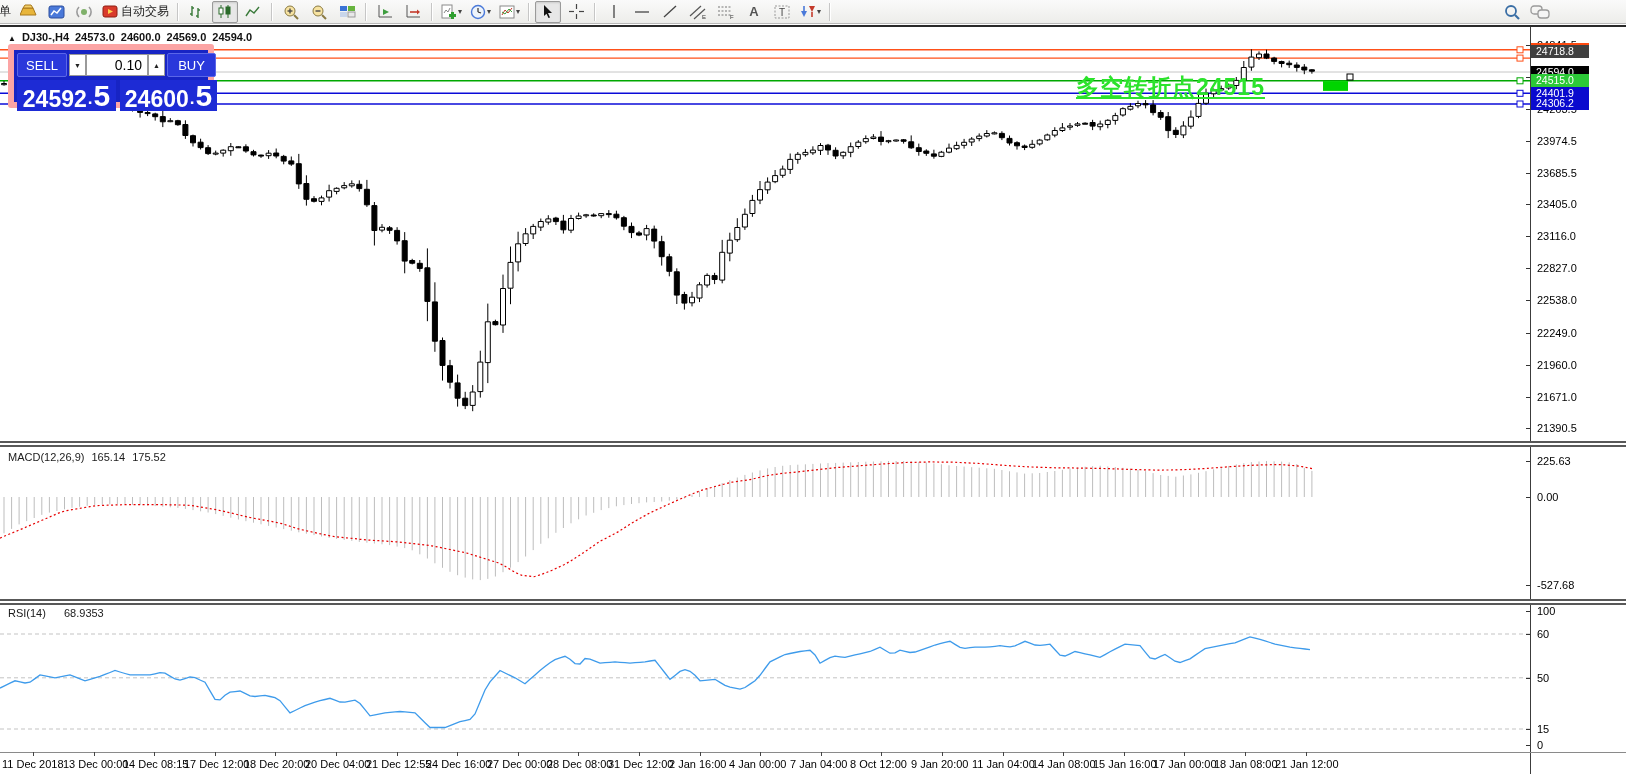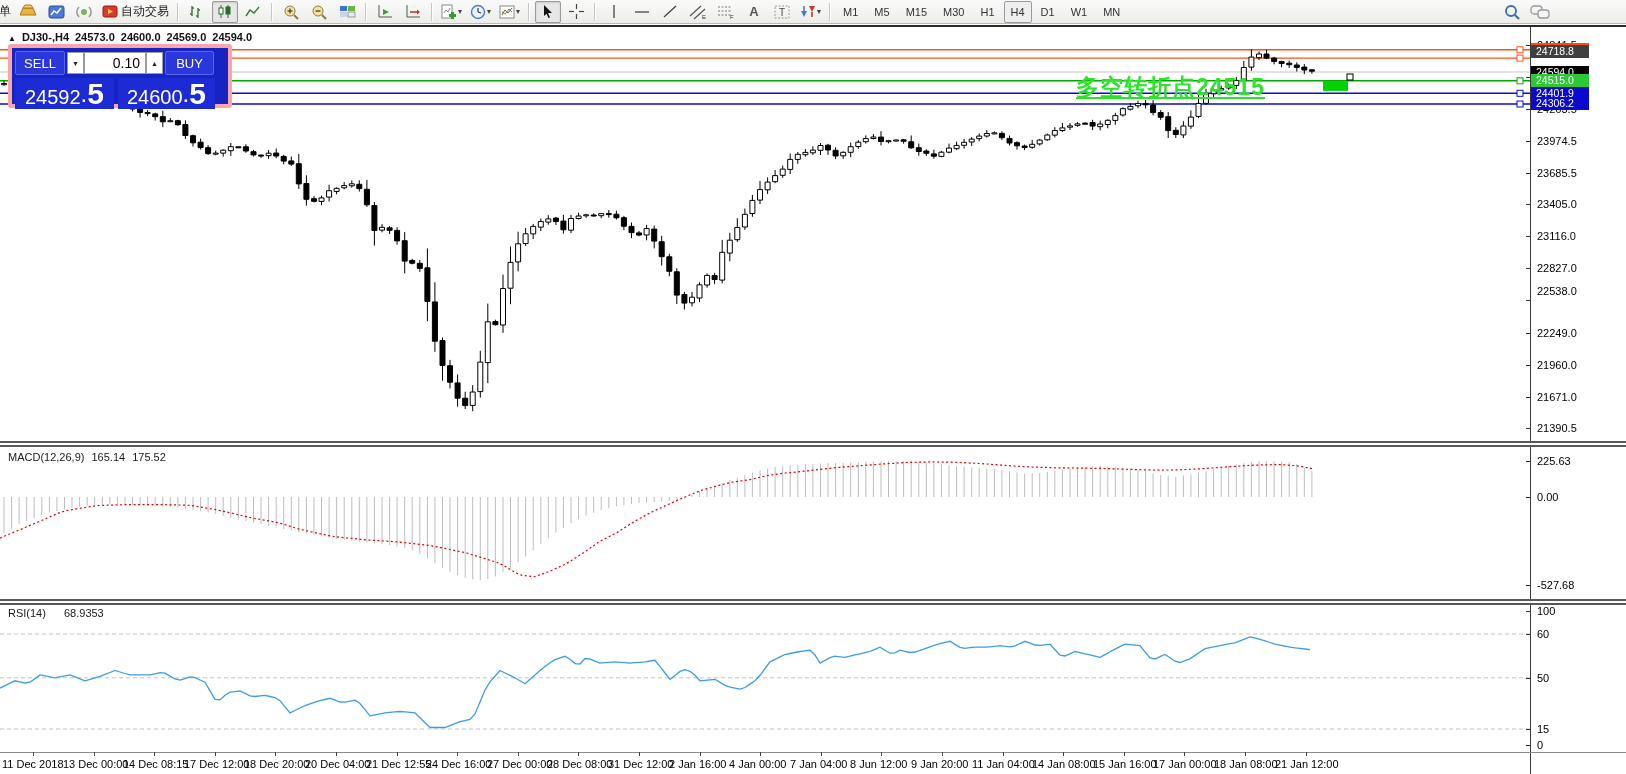--- a/index.html
+++ b/index.html
@@ -29,37 +29,37 @@
     padding-left:5px;box-sizing:border-box;z-index:8;}
   .tlab{position:absolute;top:758px;font-size:11px;color:#000;z-index:7;white-space:nowrap;}
   .ttick{position:absolute;top:752px;width:1px;height:4px;background:#444;z-index:7;}
   .indlab{position:absolute;font-size:11px;color:#1a1a1a;z-index:7;}
   #ohlc-title{position:absolute;left:8px;top:31px;font-size:11px;font-weight:bold;color:#111;z-index:9;}
   #ohlc-title span{margin-right:6px;}
   #collapse{font-size:8px;margin-right:4px;}
   
   #annot{position:absolute;font-size:23px;font-weight:bold;z-index:4;letter-spacing:1px;white-space:nowrap;}
   
-  #ocp{position:absolute;left:8px;top:44px;width:224px;height:64px;background:#1724c4;border:4px solid #fca5a5;
+  #ocp{position:absolute;left:8px;top:44px;width:206px;height:64px;background:#1724c4;border:6px solid #fca5a5;
     border-radius:3px;z-index:10;box-sizing:border-box;}
   .ocp-btn{position:absolute;top:3px;height:24px;background:#2a38db;border:1px solid #5a66e8;border-radius:2px;
     color:#fff;font-size:13px;display:flex;align-items:center;justify-content:center;box-sizing:border-box;}
   #sellbtn{left:3px;width:50px;}
   #buybtn{left:153px;width:49px;}
   .spin{position:absolute;top:4px;width:17px;height:22px;background:#fff;border:1px solid #9a9a9a;box-sizing:border-box;
     display:flex;align-items:center;justify-content:center;font-size:7px;color:#222;}
   #spdn{left:55px;}
   #spup{left:134px;}
   #vol{position:absolute;left:72px;top:4px;width:62px;height:22px;background:#fff;border:1px solid #9a9a9a;box-sizing:border-box;
     font-size:14px;color:#000;text-align:right;padding:2px 5px 0 0;}
   .bigpx{position:absolute;top:30px;height:31px;background:#1d2bd5;color:#fff;display:flex;align-items:flex-end;
     justify-content:center;padding-bottom:2px;box-sizing:border-box;}
   #sellpx{left:3px;width:99px;}
   #buypx{left:106px;width:97px;}
-  .pmain{font-size:20px;font-weight:normal;line-height:20px;}
+  .pmain{font-size:23px;font-weight:bold;line-height:20px;}
   .pdot{font-size:17px;font-weight:bold;line-height:20px;margin:0 1px;}
   .pbig{font-size:30px;font-weight:bold;line-height:27px;}
   svg{display:block;}
   #chart-svg{position:absolute;left:0;top:0;z-index:1;}
 </style>
 </head>
 <body>
 <div id="app">
 
 <div id="toolbar">
@@ -241,31 +241,20 @@
   <span class="tb-btn">
     <svg width="16" height="15">
           <polygon points="4,13 1,7 7,7" fill="#4a79d9"></polygon>
           <line x1="4" y1="7" x2="4" y2="2" stroke="#4a79d9" stroke-width="1.6"></line>
           <polygon points="12,2 9,8 15,8" fill="#c43a2b" transform="rotate(180 12 5)"></polygon>
           <line x1="12" y1="8" x2="12" y2="13" stroke="#c43a2b" stroke-width="1.6"></line>
         </svg>
     <span class="caret">▾</span>
   </span>
   <span class="tb-sep"></span>
-  <span id="tf-group" style="display:flex;">
-        <span class="tf-btn">M1</span>
-        <span class="tf-btn">M5</span>
-        <span class="tf-btn">M15</span>
-        <span class="tf-btn">M30</span>
-        <span class="tf-btn">H1</span>
-        <span class="tf-btn pressed">H4</span>
-        <span class="tf-btn">D1</span>
-        <span class="tf-btn">W1</span>
-        <span class="tf-btn">MN</span>
-      </span>
   <span style="flex:1"></span>
   <span class="tb-btn">
     <svg width="17" height="16">
           <circle cx="7" cy="7" r="5" fill="none" stroke="#3a6ea5" stroke-width="1.8"></circle>
           <line x1="11" y1="11" x2="15" y2="15" stroke="#3a6ea5" stroke-width="2.2"></line>
         </svg>
   </span>
   <span class="tb-btn">
     <svg width="20" height="16">
           <rect x="1" y="2" width="11" height="8" rx="3" fill="none" stroke="#9a9a9a" stroke-width="1.3"></rect>
@@ -367,21 +356,21 @@
       <div class="axlab" style="top:135px">23974.5</div>
       <div class="axtick" style="top:173px"></div>
       <div class="axlab" style="top:167px">23685.5</div>
       <div class="axtick" style="top:204px"></div>
       <div class="axlab" style="top:198px">23405.0</div>
       <div class="axtick" style="top:236px"></div>
       <div class="axlab" style="top:230px">23116.0</div>
       <div class="axtick" style="top:268px"></div>
       <div class="axlab" style="top:262px">22827.0</div>
       <div class="axtick" style="top:300px"></div>
-      <div class="axlab" style="top:285px">22538.0</div>
+      <div class="axlab" style="top:294px">22538.0</div>
       <div class="axtick" style="top:333px"></div>
       <div class="axlab" style="top:327px">22249.0</div>
       <div class="axtick" style="top:365px"></div>
       <div class="axlab" style="top:359px">21960.0</div>
       <div class="axtick" style="top:397px"></div>
       <div class="axlab" style="top:391px">21671.0</div>
       <div class="axtick" style="top:428px"></div>
       <div class="axlab" style="top:422px">21390.5</div>
       <div class="tag" style="top:43px;background:#ff4a10">19247.6</div>
       <div class="tag" style="top:45px;background:#404040">24718.8</div>
@@ -426,21 +415,21 @@
       <div class="tlab" style="left:547px">28 Dec 08:00</div>
       <div class="ttick" style="left:578px"></div>
       <div class="tlab" style="left:608px">31 Dec 12:00</div>
       <div class="ttick" style="left:639px"></div>
       <div class="tlab" style="left:669px">2 Jan 16:00</div>
       <div class="ttick" style="left:700px"></div>
       <div class="tlab" style="left:729px">4 Jan 00:00</div>
       <div class="ttick" style="left:760px"></div>
       <div class="tlab" style="left:790px">7 Jan 04:00</div>
       <div class="ttick" style="left:821px"></div>
-      <div class="tlab" style="left:850px">8 Jun 12:00</div>
+      <div class="tlab" style="left:850px">8 Oct 12:00</div>
       <div class="ttick" style="left:881px"></div>
       <div class="tlab" style="left:911px">9 Jan 20:00</div>
       <div class="ttick" style="left:942px"></div>
       <div class="tlab" style="left:972px">11 Jan 04:00</div>
       <div class="ttick" style="left:1003px"></div>
       <div class="tlab" style="left:1032px">14 Jan 08:00</div>
       <div class="ttick" style="left:1063px"></div>
       <div class="tlab" style="left:1093px">15 Jan 16:00</div>
       <div class="ttick" style="left:1124px"></div>
       <div class="tlab" style="left:1153px">17 Jan 00:00</div>

